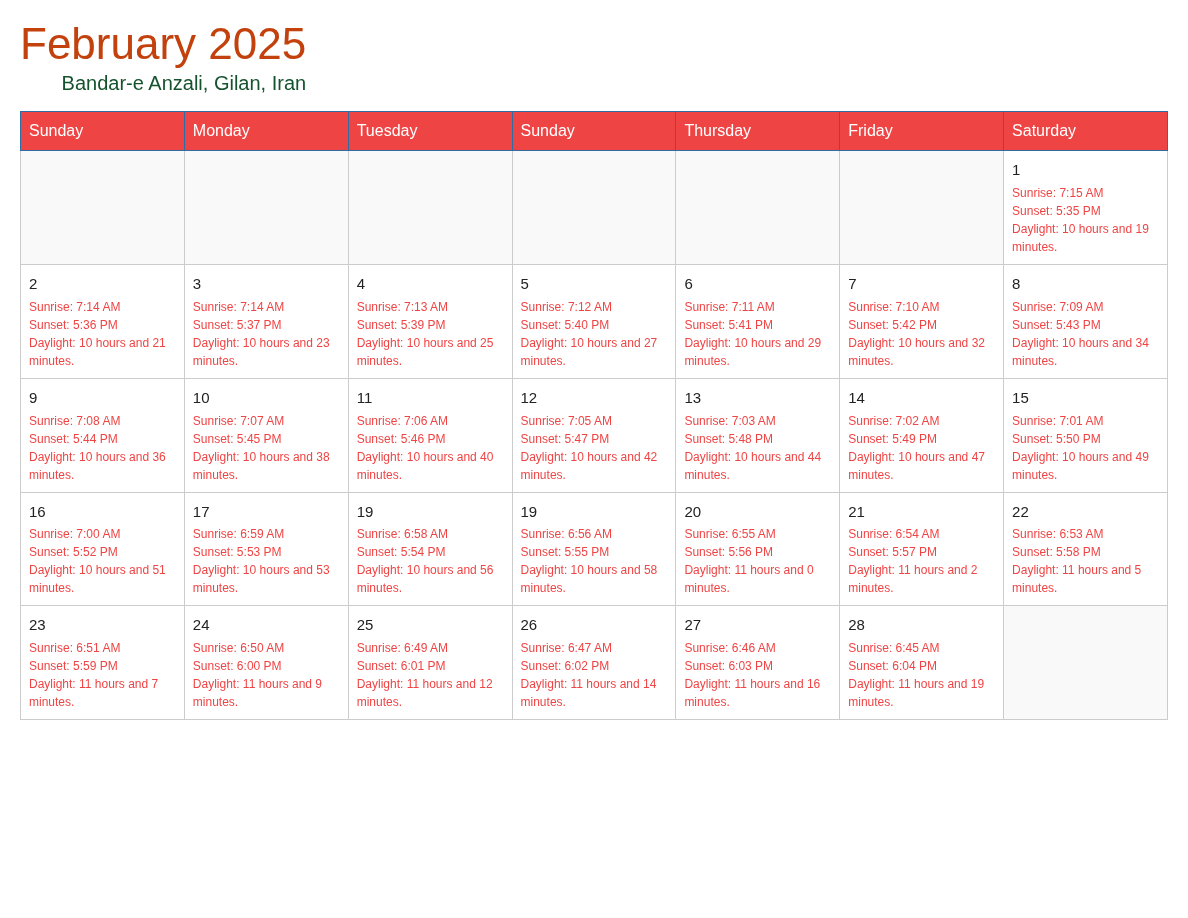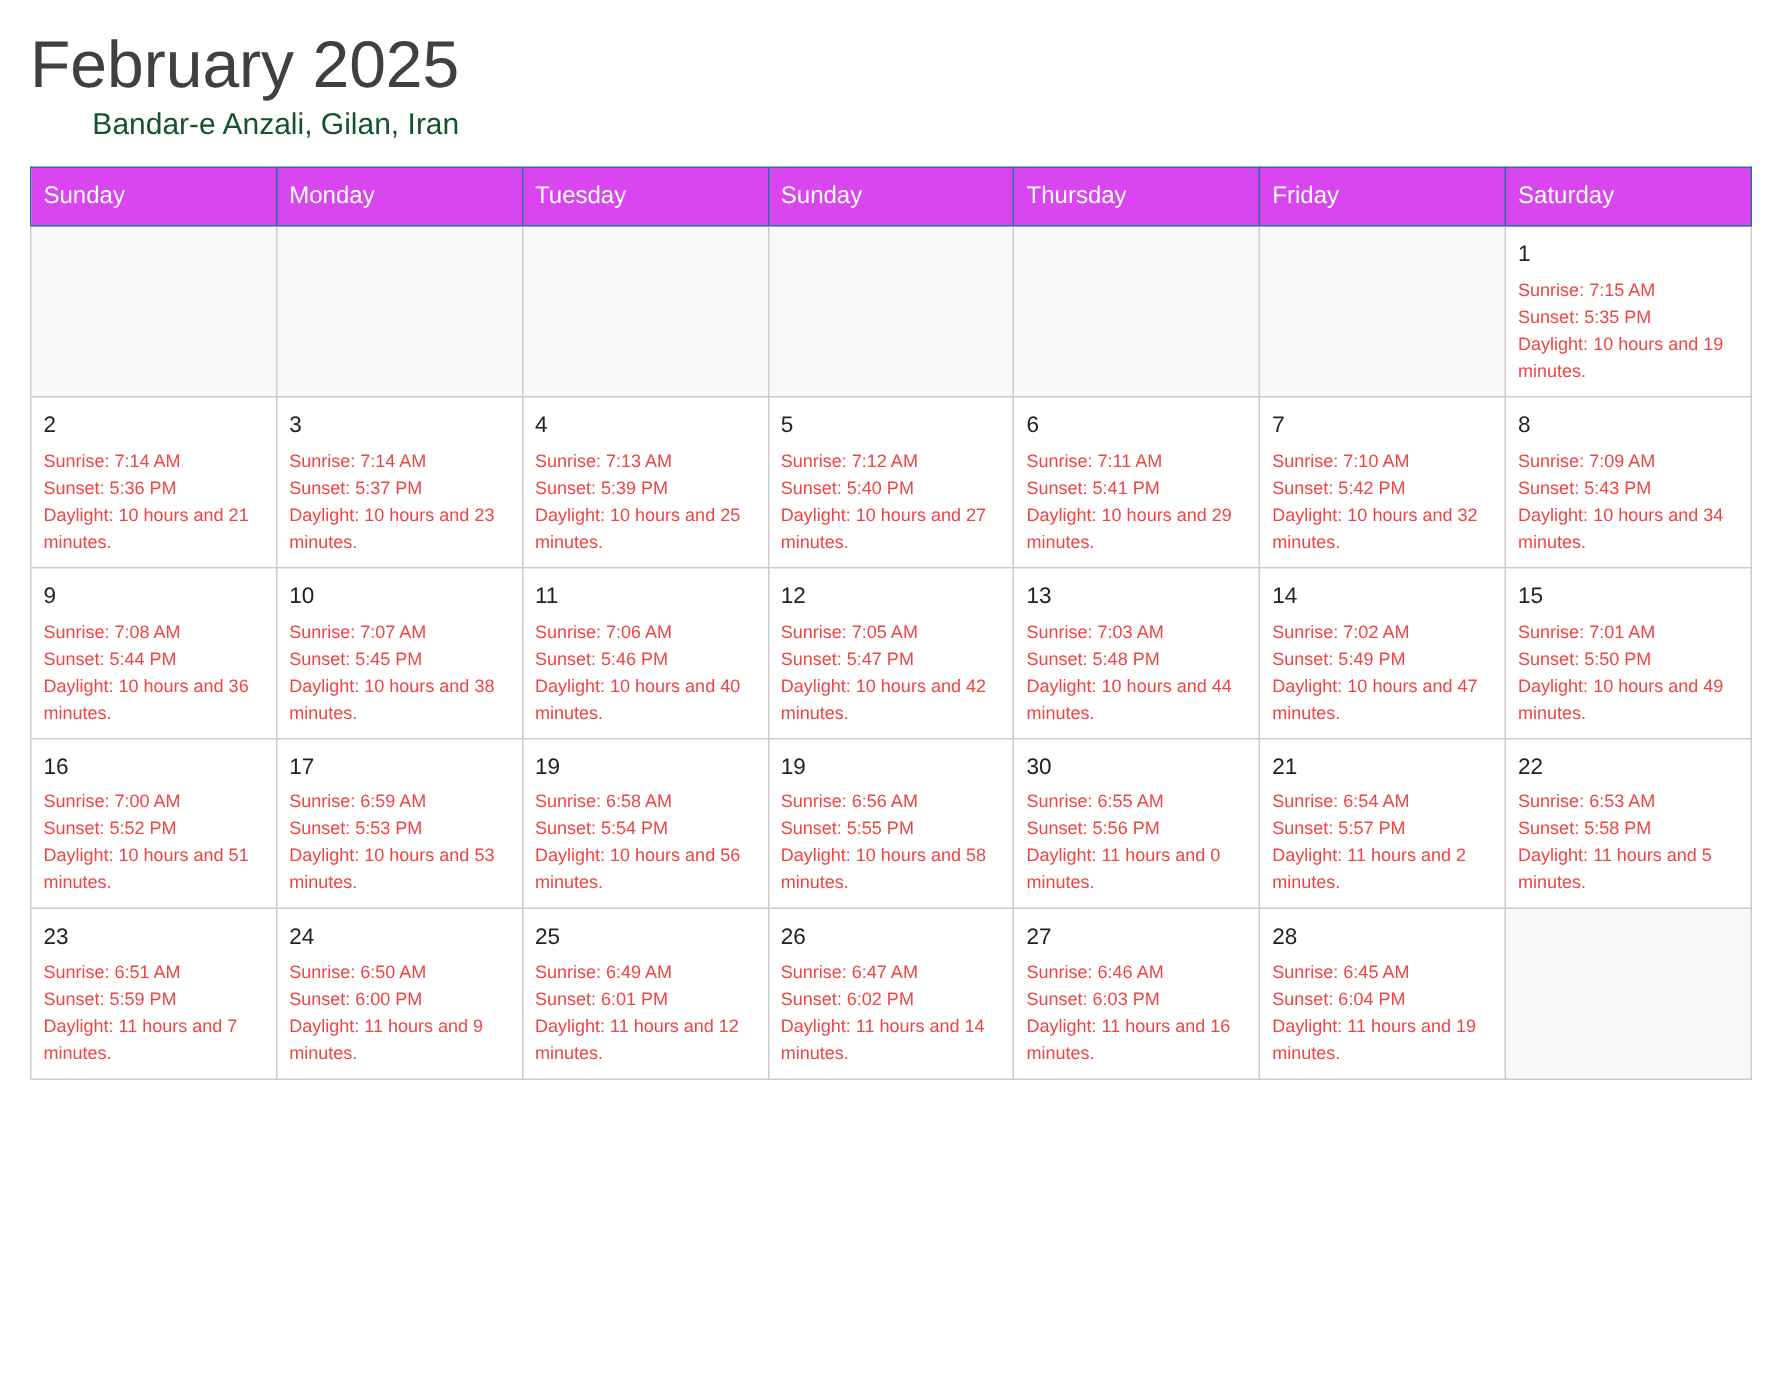--- a/index.html
+++ b/index.html
@@ -20,35 +20,35 @@
       display: flex;
       flex-direction: column;
       align-items: flex-start;
     }
     .title-area {
       text-align: right;
     }
     .month-title {
       font-size: 44px;
       font-weight: normal;
-      color: #404040;
+      color: #c2410c;
       line-height: 1.1;
     }
     .location-title {
       font-size: 20px;
       color: #14532d;
       margin-top: 4px;
     }
     .calendar {
       width: 100%;
       border-collapse: collapse;
       border: 1px solid #ccc;
     }
     .calendar thead tr th {
-      background-color: #d946ef;
+      background-color: #ef4444;
       color: #fff;
       font-size: 16px;
       font-weight: normal;
       padding: 10px 8px;
       text-align: left;
       border: 1px solid #2e6da4;
     }
     .calendar tbody tr td {
       vertical-align: top;
       padding: 8px;
@@ -206,21 +206,21 @@
         </td>
         <td>
           <span class="day-number">19</span>
           <div class="day-info">Sunrise: 6:58 AM<br>Sunset: 5:54 PM<br>Daylight: 10 hours and 56 minutes.</div>
         </td>
         <td>
           <span class="day-number">19</span>
           <div class="day-info">Sunrise: 6:56 AM<br>Sunset: 5:55 PM<br>Daylight: 10 hours and 58 minutes.</div>
         </td>
         <td>
-          <span class="day-number">30</span>
+          <span class="day-number">20</span>
           <div class="day-info">Sunrise: 6:55 AM<br>Sunset: 5:56 PM<br>Daylight: 11 hours and 0 minutes.</div>
         </td>
         <td>
           <span class="day-number">21</span>
           <div class="day-info">Sunrise: 6:54 AM<br>Sunset: 5:57 PM<br>Daylight: 11 hours and 2 minutes.</div>
         </td>
         <td>
           <span class="day-number">22</span>
           <div class="day-info">Sunrise: 6:53 AM<br>Sunset: 5:58 PM<br>Daylight: 11 hours and 5 minutes.</div>
         </td>

